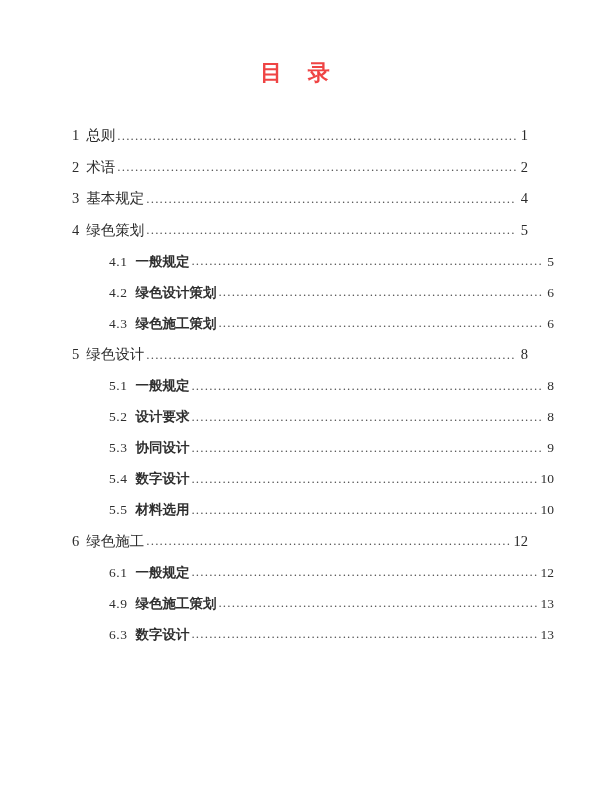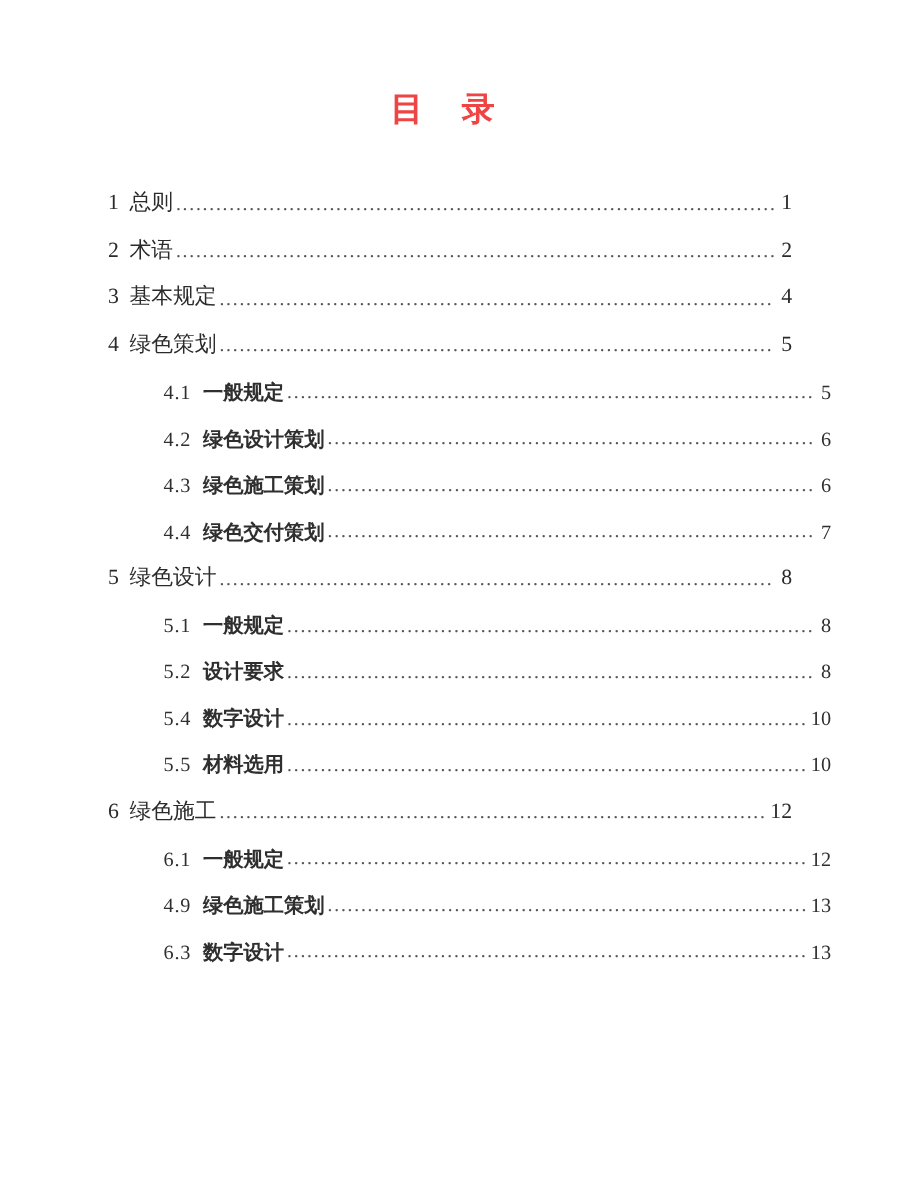--- a/index.html
+++ b/index.html
@@ -130,43 +130,43 @@
         <span class="toc-label">绿色设计策划</span>
         <span class="toc-dots"></span>
         <span class="toc-page">6</span>
       </div>
       <div class="toc-entry level-2">
         <span class="toc-num">4.3</span>
         <span class="toc-label">绿色施工策划</span>
         <span class="toc-dots"></span>
         <span class="toc-page">6</span>
       </div>
-      <div class="toc-entry level-2">
-        <span class="toc-num">4.4</span>
-        <span class="toc-label">绿色交付策划</span>
-        <span class="toc-dots"></span>
-        <span class="toc-page">7</span>
-      </div>
       <div class="toc-entry level-1">
         <span class="toc-num">5</span>
         <span class="toc-label">绿色设计</span>
         <span class="toc-dots"></span>
         <span class="toc-page">8</span>
       </div>
       <div class="toc-entry level-2">
         <span class="toc-num">5.1</span>
         <span class="toc-label">一般规定</span>
         <span class="toc-dots"></span>
         <span class="toc-page">8</span>
       </div>
       <div class="toc-entry level-2">
         <span class="toc-num">5.2</span>
         <span class="toc-label">设计要求</span>
         <span class="toc-dots"></span>
         <span class="toc-page">8</span>
+      </div>
+      <div class="toc-entry level-2">
+        <span class="toc-num">5.3</span>
+        <span class="toc-label">协同设计</span>
+        <span class="toc-dots"></span>
+        <span class="toc-page">9</span>
       </div>
       <div class="toc-entry level-2">
         <span class="toc-num">5.4</span>
         <span class="toc-label">数字设计</span>
         <span class="toc-dots"></span>
         <span class="toc-page">10</span>
       </div>
       <div class="toc-entry level-2">
         <span class="toc-num">5.5</span>
         <span class="toc-label">材料选用</span>

